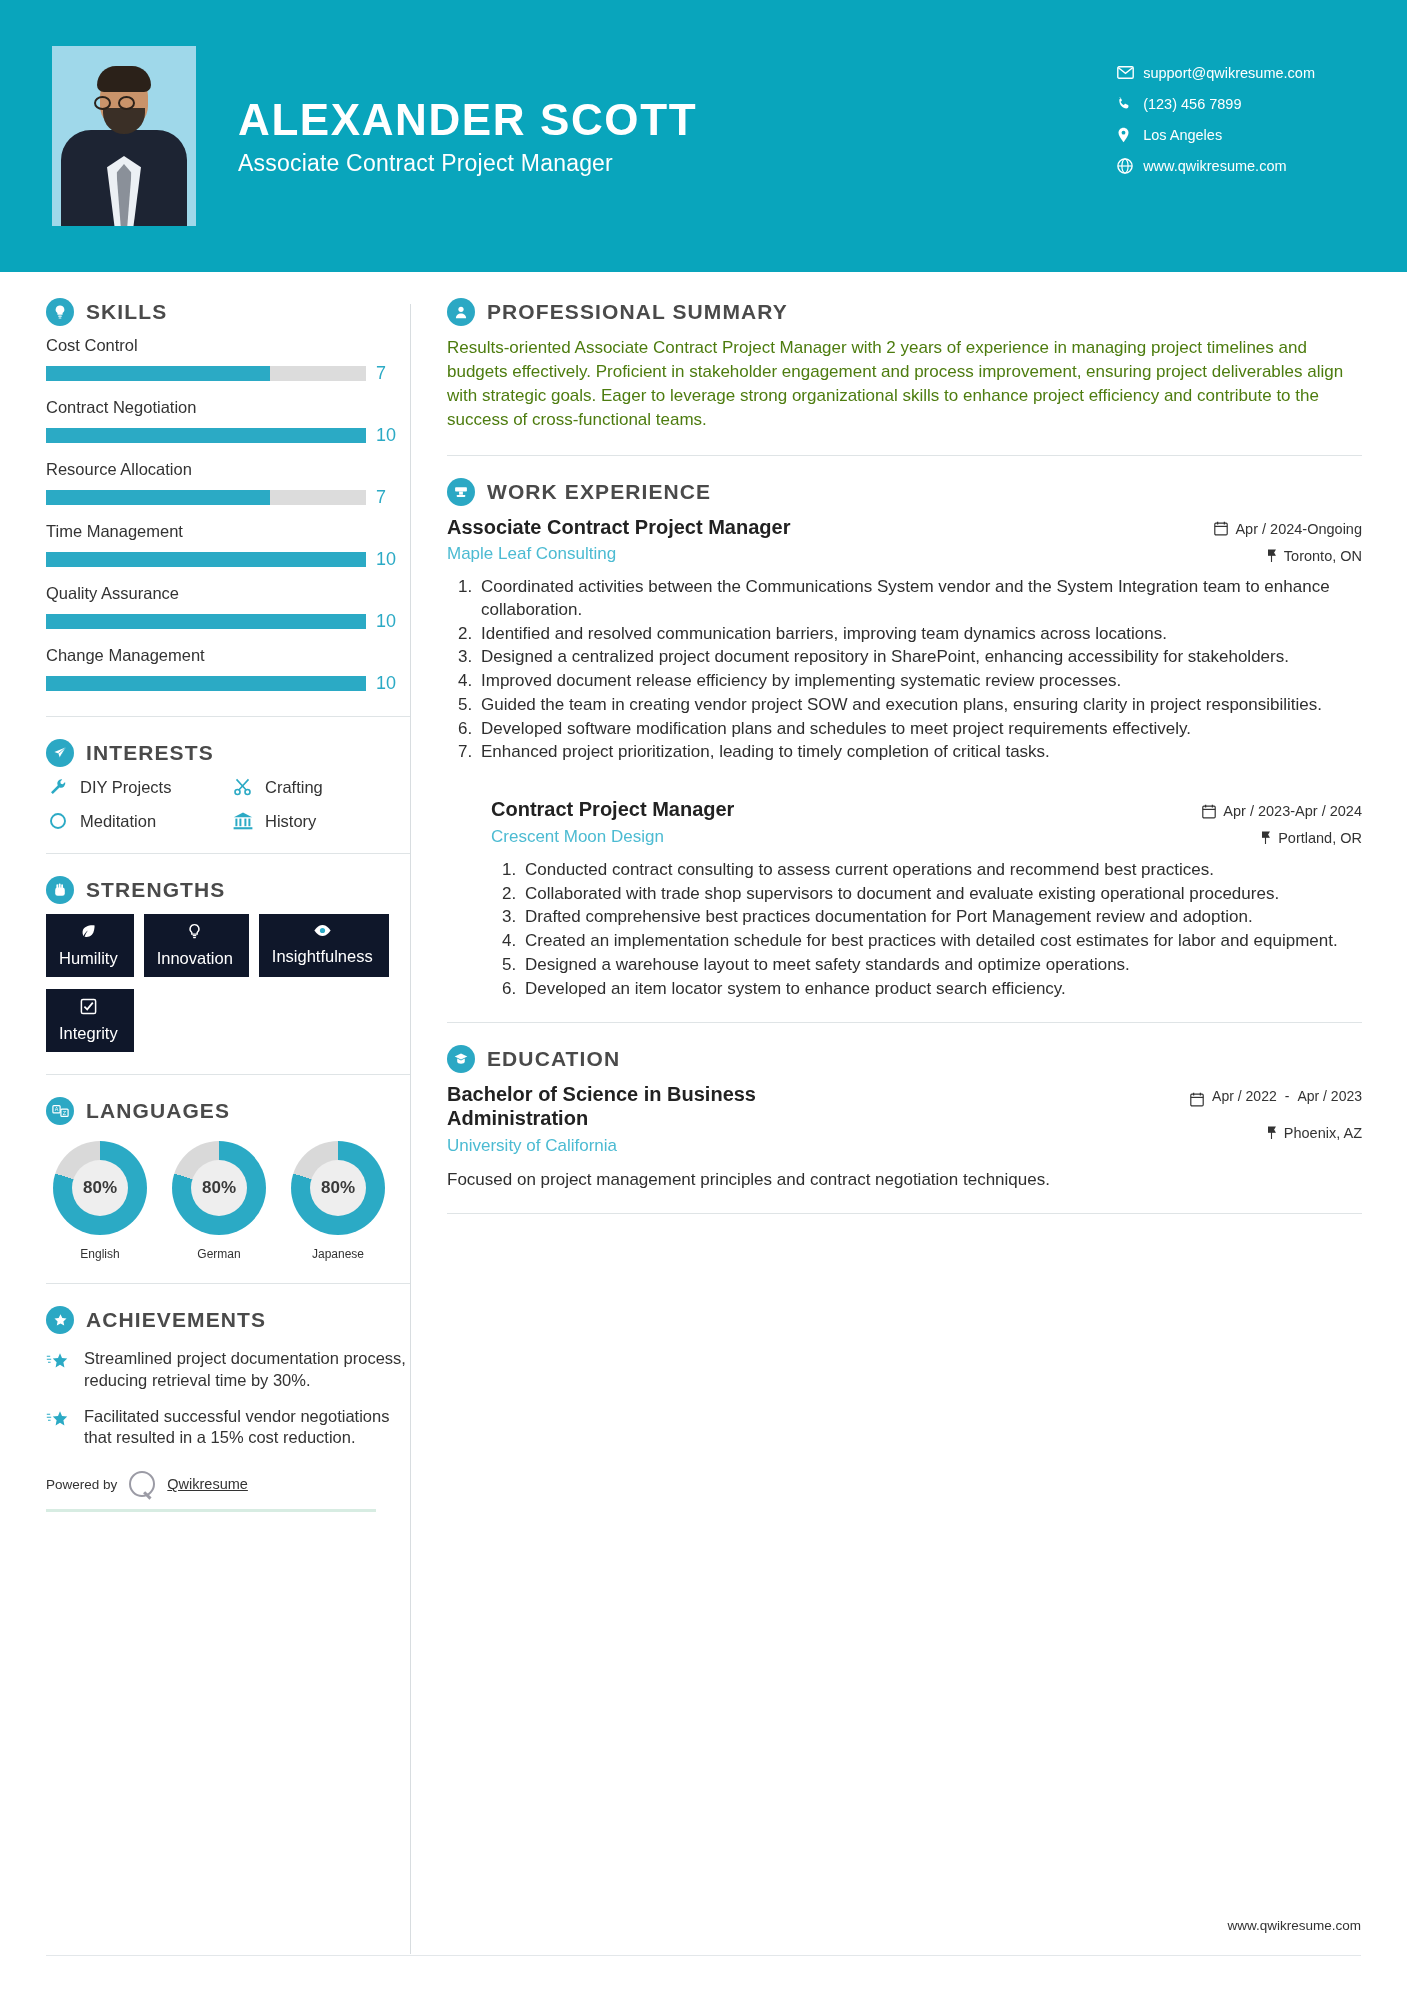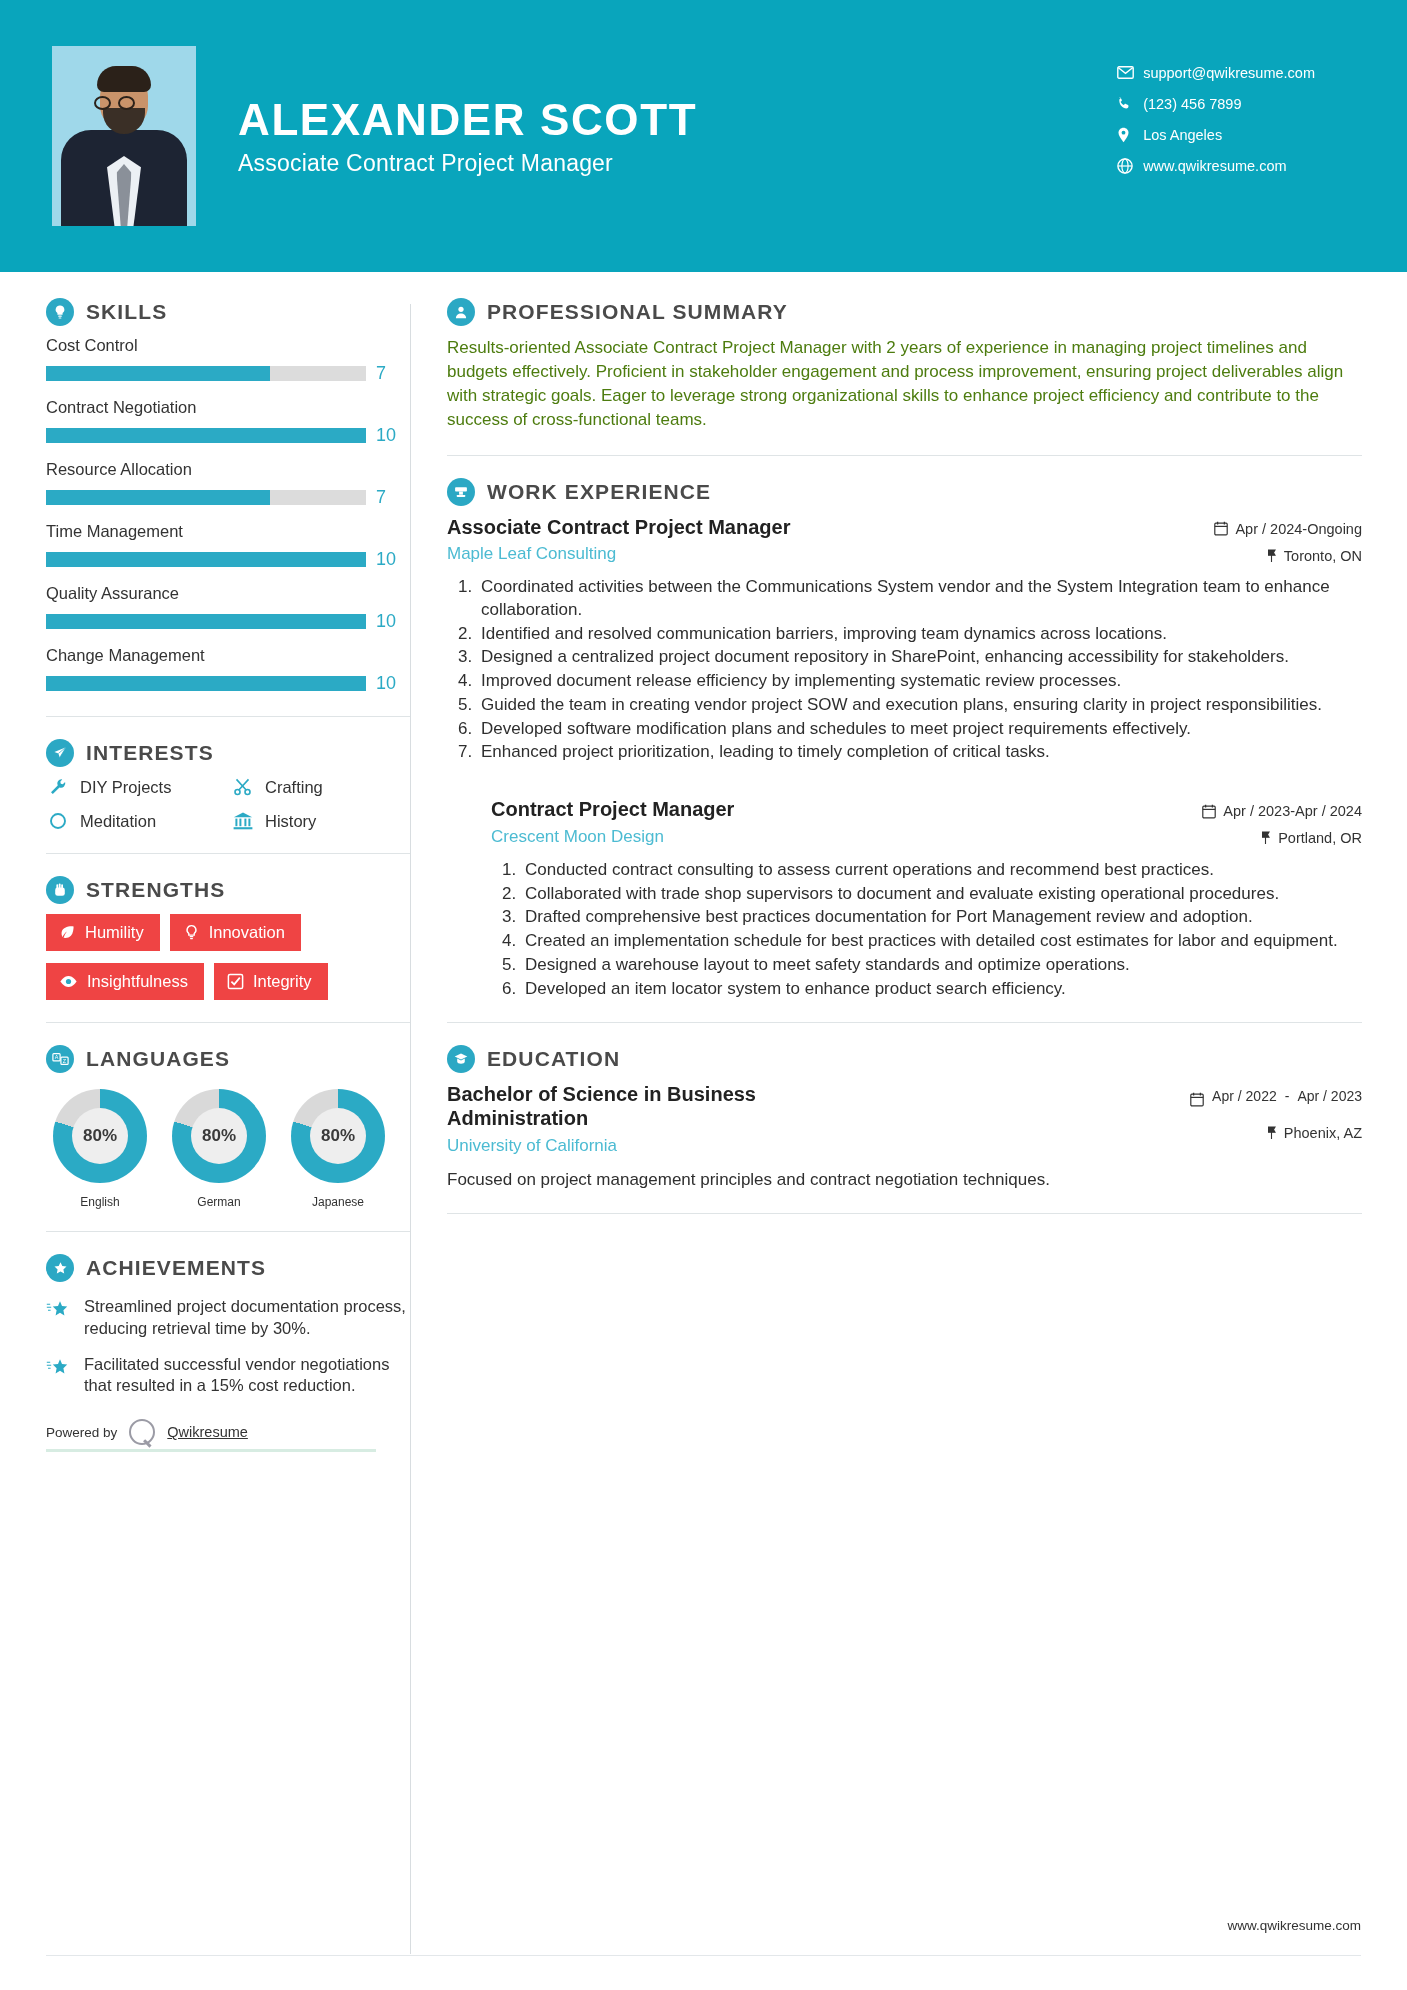--- a/index.html
+++ b/index.html
@@ -199,27 +199,28 @@
   .interest-item .ii { width: 24px; flex: none; display: flex; justify-content: center; }
 
   
   .strength-wrap {
     display: flex;
     flex-wrap: wrap;
     gap: 12px 10px;
     margin-top: 8px;
   }
   .chip {
-    background: #ef4444;
+    background: #0f172a;
     color: #ffffff;
     font-size: 16.5px;
     padding: 9px 16px 9px 13px;
     display: inline-flex;
     align-items: center;
     gap: 9px;
+    flex-direction: column;
   }
   .chip svg { display: block; }
 
   
   .lang-row {
     display: flex;
     justify-content: space-between;
     margin-top: 16px;
     padding-right: 18px;
   }
@@ -254,21 +255,21 @@
     font-size: 16.5px;
     color: #333;
     line-height: 1.32;
   }
 
   .powered {
     display: flex;
     align-items: center;
     gap: 12px;
     margin-top: 22px;
-    padding-bottom: 4px;
+    padding-bottom: 12px;
     border-bottom: 3px solid #d7ece2;
     width: 330px;
   }
   .powered-lbl { font-size: 13.5px; color: #333; }
   .powered-logo {
     width: 26px; height: 26px; border-radius: 50%;
     border: 2px solid #9b9ba5;
     position: relative;
   }
   .powered-logo:after {

